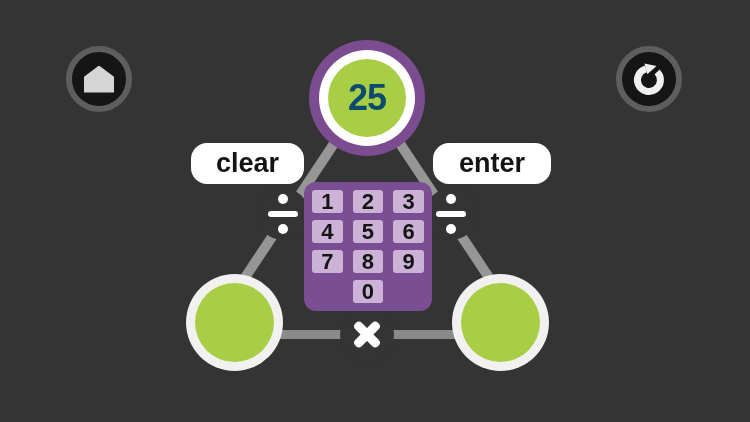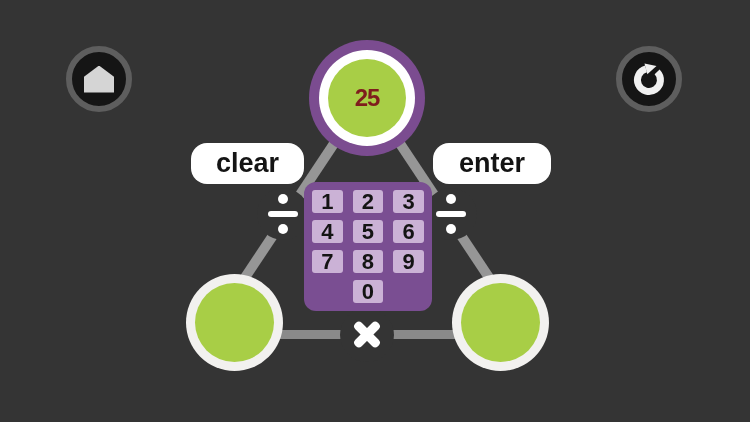--- a/index.html
+++ b/index.html
@@ -49,21 +49,21 @@
   .key-0 { grid-column:2; }
   
   .circle { position:absolute; border-radius:50%; box-sizing:border-box;
             display:flex; align-items:center; justify-content:center; }
   .top-circle { left:309px; top:40px; width:116px; height:116px;
                 background:#7b4c90; z-index:5; }
   .ring-white { width:96px; height:96px; background:#ffffff; border-radius:50%;
                 display:flex; align-items:center; justify-content:center; }
   .core-green { width:78px; height:78px; background:#a8ce46; border-radius:50%;
                 display:flex; align-items:center; justify-content:center; }
-  .value { font-size:24px; font-weight:800; color:#7f1d1d; letter-spacing:-1px; }
+  .value { font-size:36px; font-weight:800; color:#0c4a6e; letter-spacing:-1px; }
   .slot { width:97px; height:97px; background:#f2f1ef; z-index:5; }
   .slot .slot-green { width:79px; height:79px; background:#a8ce46; border-radius:50%; }
   .slot-left  { left:186px; top:274px; }
   .slot-right { left:452px; top:274px; }
   
   .pill {
     position:absolute; background:#ffffff; border-radius:16px; z-index:6; cursor:pointer;
     display:flex; align-items:center; justify-content:center;
     font-weight:800; font-size:27px; color:#141414;
   }

